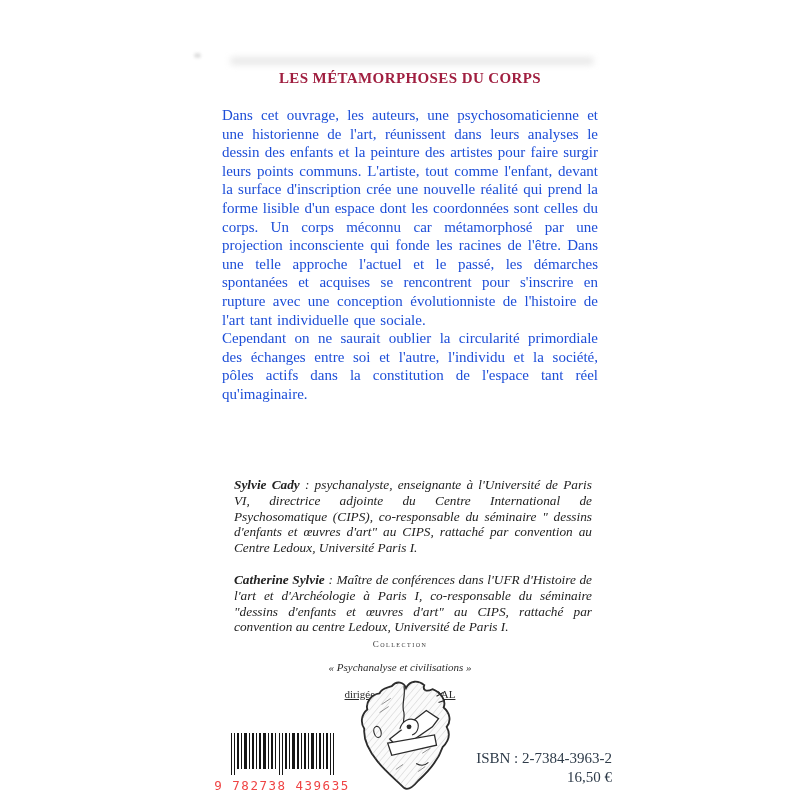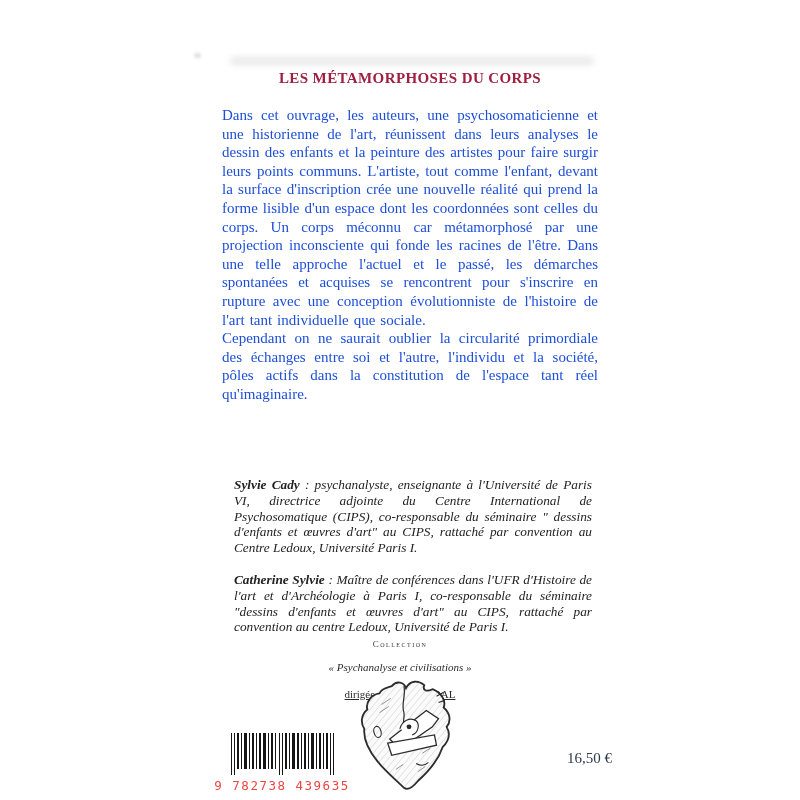--- a/index.html
+++ b/index.html
@@ -139,16 +139,17 @@
     <path d="M36,66 L82,58 L84,68 L40,78 Z" fill="#ffffff" stroke="#2b2b2b" stroke-width="1.3"></path>
     <path d="M48,52 C50,44 58,40 64,44 C68,48 66,56 60,58" fill="#ffffff" stroke="#2b2b2b" stroke-width="1.1"></path>
     <ellipse cx="26" cy="55" rx="3.5" ry="5.5" fill="none" stroke="#2b2b2b" stroke-width="1.1" transform="rotate(-15 26 55)"></ellipse>
     <circle cx="57" cy="50" r="2.4" fill="#2b2b2b"></circle>
     <path d="M84,20 l7,-4 M86,26 l6,-2" fill="none" stroke="#2b2b2b" stroke-width="1.1"></path>
     <path d="M64,86 q7,4 12,-1" fill="none" stroke="#2b2b2b" stroke-width="1.1"></path>
     <path d="M30,28 l9,-6 M28,36 l9,-6 M70,76 l8,-5 M66,94 l7,-5 M44,92 l7,-5" fill="none" stroke="#5a5a5a" stroke-width="0.8" opacity="0.8"></path>
   </svg>
 
   <div class="isbn-block">
+    <div>ISBN : 2-7384-3963-2</div>
     <div class="price">16,50 €</div>
   </div>
 
 </div>
 
 </body></html>

